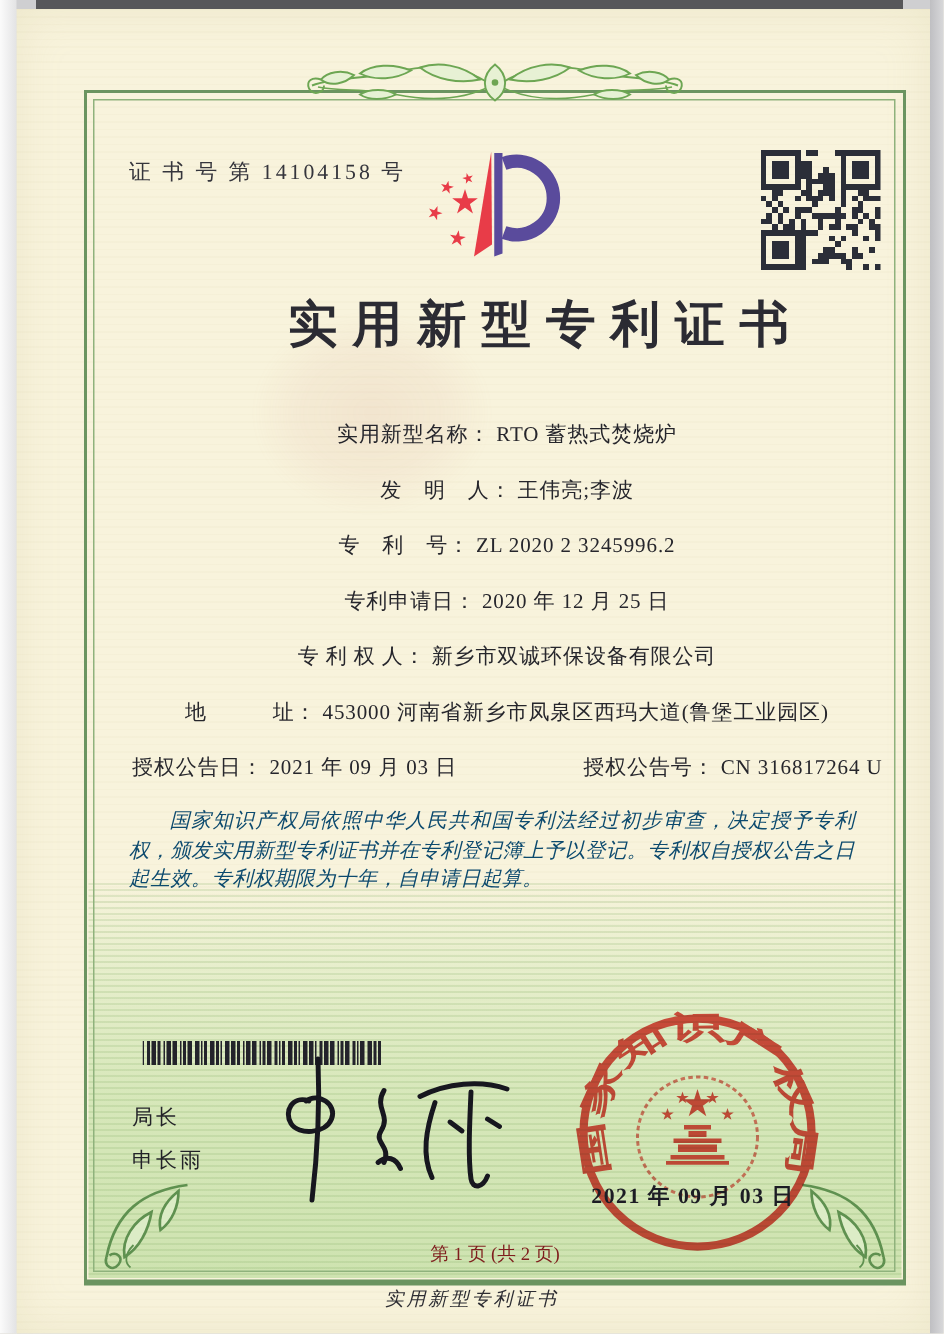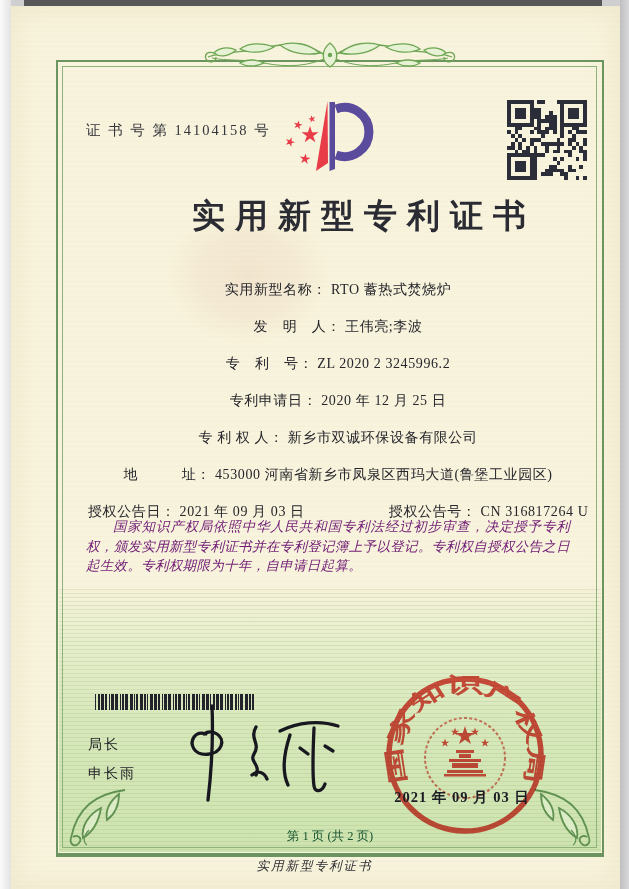--- a/index.html
+++ b/index.html
@@ -38,40 +38,40 @@
   
   .frame-outer{
     left:56px;top:60px;width:544px;height:791px;
     border:2px solid #6b9460;border-bottom-width:4px;
   }
   .frame-inner{
     left:62px;top:66px;width:533px;height:780px;
     border:1px solid #8fb27c;
   }
   .ink{color:#26262c;}
-  .cert-no{left:86px;top:105px;font-size:14.5px;letter-spacing:2px;color:#35353c;margin-top:16px;}
+  .cert-no{left:86px;top:105px;font-size:14.5px;letter-spacing:2px;color:#35353c;}
   .title{
     left:56px;top:194px;width:616px;text-align:center;
     font-size:33px;font-weight:bold;letter-spacing:10px;color:#2b2b33;
   }
   .field-row{left:88px;width:500px;font-size:14px;letter-spacing:.6px;white-space:nowrap;text-align:center;}
   .flabel{margin-right:4px;}
   .grant-no-pair{margin-left:80px;}
   .paras{
-    left:86px;top:517px;width:484px;
+    left:86px;top:537px;width:484px;
     font-size:13.5px;line-height:19.6px;font-style:italic;
-    text-align:justify;color:#701a75;letter-spacing:.3px;
+    text-align:justify;color:#0c4a6e;letter-spacing:.3px;
   }
   .paras p{margin:0;text-indent:2em;}
   .signer{left:88px;font-size:14px;font-family:"Liberation Sans","DejaVu Sans",sans-serif;color:#222228;letter-spacing:2px;}
   .seal-date{
     left:392px;top:788px;width:140px;text-align:center;
     font-size:14.5px;font-weight:bold;color:#1c1c24;letter-spacing:1px;z-index:8;
   }
-  .page-info{left:56px;top:828px;width:548px;text-align:center;font-size:12.5px;color:#14532d;}
+  .page-info{left:56px;top:828px;width:548px;text-align:center;font-size:12.5px;color:#7f1d1d;}
   .back-note{left:0;top:858px;width:629px;text-align:center;font-size:12.5px;font-style:italic;color:#2d2d33;letter-spacing:2px;}
   .seal-svg{left:380px;top:670px;z-index:7;mix-blend-mode:multiply;opacity:.94;}
   .sig-svg{left:168px;top:700px;z-index:6;}
   .logo-svg{left:283px;top:93px;}
   .qr-box{left:507px;top:100px;}
   .barcode-box{left:95px;top:694px;}
   .orn-top{left:200px;top:36px;z-index:4;}
   .corner{z-index:4;}
 </style>
 </head>

